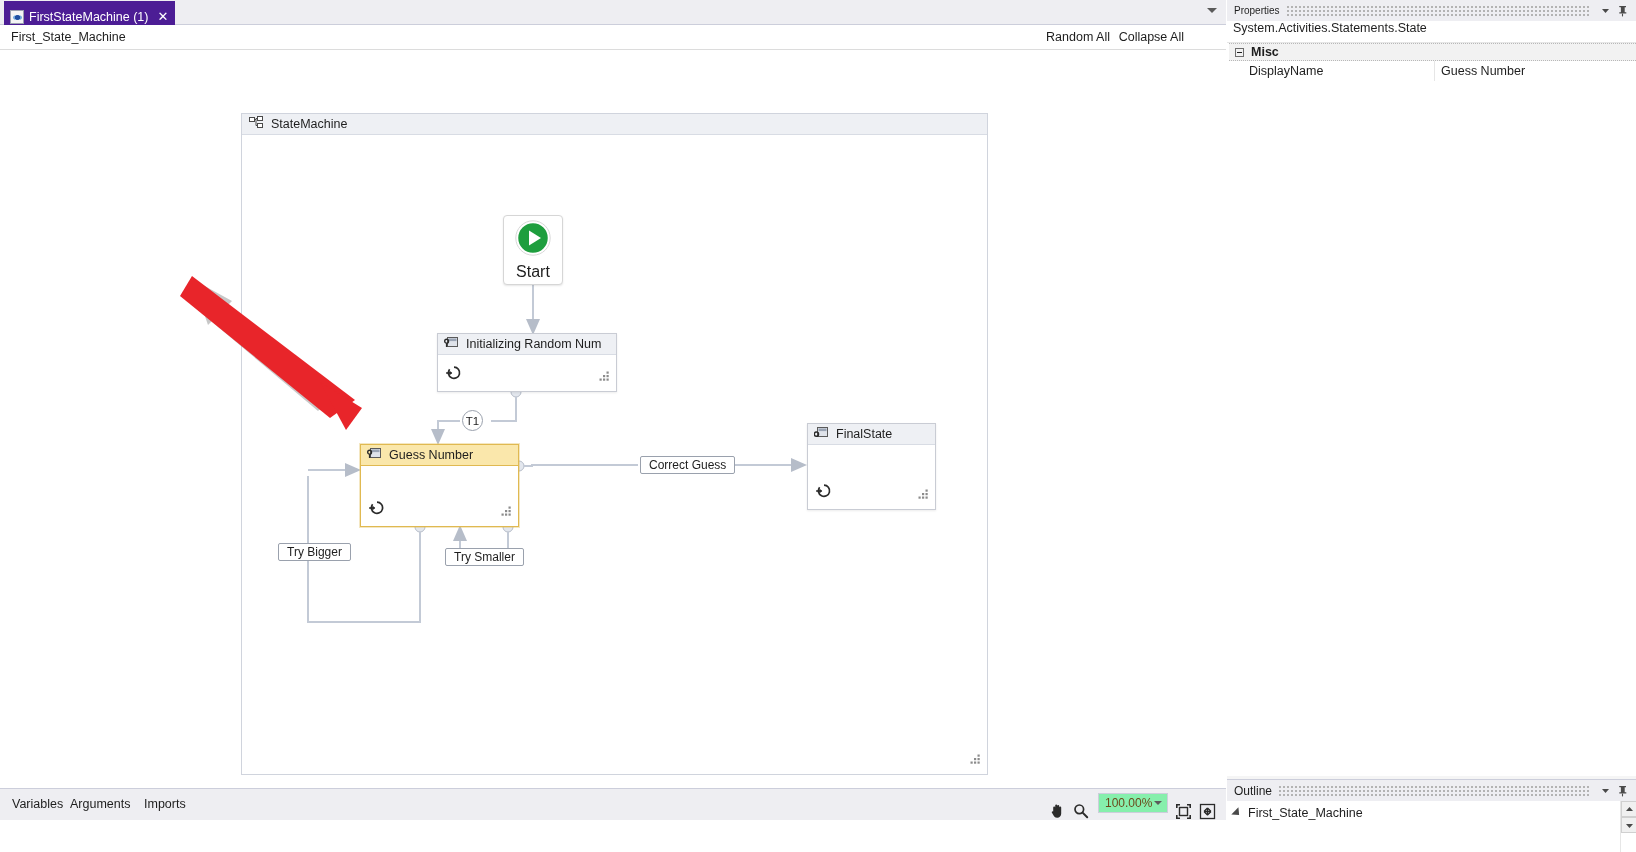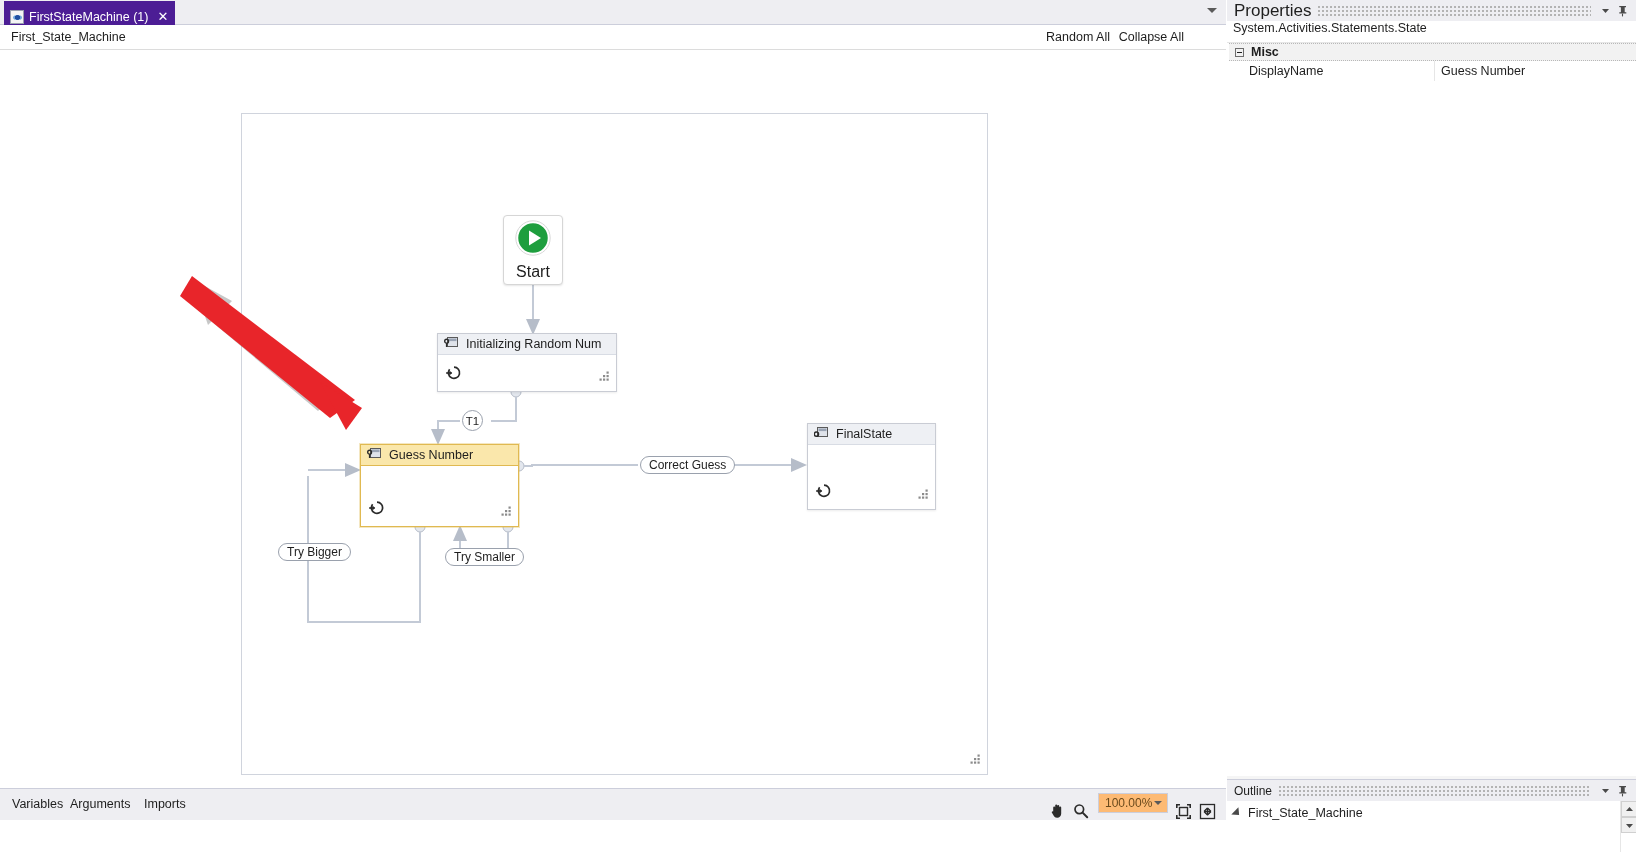--- a/index.html
+++ b/index.html
@@ -177,21 +177,21 @@
   #guess-node .state-body { height: 60px; }
 
   #final-node { left: 565px; top: 288px; width: 129px; height: 87px; }
   #final-node .state-body { height: 64px; }
 
   
   .pill {
     position: absolute;
     background: #ffffff;
     border: 1px solid #9aa1ad;
-    border-radius: 9px;
+    border-radius: 2px;
     height: 18px;
     padding: 0 8px;
     display: flex; align-items: center;
     font-size: 12px;
     color: #1e1e1e;
     white-space: nowrap;
     cursor: pointer;
   }
   .pill-round {
     position: absolute;
@@ -223,21 +223,21 @@
     position: absolute; right: 7px; top: 4px;
     display: flex; align-items: center; gap: 0;
   }
   .zoom-btn {
     width: 24px; height: 23px;
     display: flex; align-items: center; justify-content: center;
     cursor: pointer;
   }
   #zoom-combo {
     width: 70px; height: 20px;
-    background: #fdba74;
+    background: #86efac;
     border: 1px solid #cccedb;
     display: flex; align-items: center;
     margin: 0 3px 16px 5px;
     cursor: pointer;
   }
   #zoom-value { font-size: 12px; margin-left: 6px; color: #6b4a1c; }
   #zoom-chevron {
     margin-left: auto; margin-right: 5px;
     width: 0; height: 0;
     border-left: 4px solid transparent;
@@ -263,21 +263,21 @@
     position: absolute; left: 0; top: 0;
     width: 409px; height: 776px;
     background: #ffffff;
   }
   #properties-header {
     position: absolute; left: 0; top: 0;
     width: 409px; height: 21px;
     background: #eeeef2;
     display: flex; align-items: center;
   }
-  #properties-title { font-size: 17px; margin-left: 7px; white-space: nowrap; }
+  #properties-title { font-size: 10px; margin-left: 7px; white-space: nowrap; }
   #properties-dots {
     flex: 1; height: 11px;
     margin: 0 6px;
     background-image: radial-gradient(circle, #b3b3b3 1px, transparent 1px);
     background-size: 4px 4px;
     background-position: 0 4px;
   }
   .hdr-btn {
     width: 17px; height: 17px;
     display: flex; align-items: center; justify-content: center;
@@ -414,20 +414,31 @@
 
     <div id="breadcrumb-bar">
       <div id="breadcrumb">First_State_Machine</div>
       <div class="expand-link" id="expand-all">Random All</div>
       <div class="expand-link" id="collapse-all">Collapse All</div>
     </div>
 
     <div id="canvas-area">
 
       <div id="statemachine-box">
+        <div id="sm-header">
+          <span>
+            <svg width="14" height="14" viewBox="0 0 14 14">
+              <rect x="0.5" y="1.5" width="5" height="4" fill="#fff" stroke="#4a4a4a"></rect>
+              <rect x="8.5" y="0.5" width="5" height="4" fill="#fff" stroke="#4a4a4a"></rect>
+              <rect x="8.5" y="7.5" width="5" height="4" fill="#fff" stroke="#4a4a4a"></rect>
+              <path d="M5.5 3.5 H7 V2.5 H8.5 M7 3.5 V9.5 H8.5" stroke="#4a4a4a" fill="none"></path>
+            </svg>
+          </span>
+          <span id="sm-header-label">StateMachine</span>
+        </div>
 
         <div id="sm-body">
 
           <svg id="connectors">
             <defs>
               <marker id="arr" markerWidth="9" markerHeight="9" refX="4" refY="4.5" orient="auto">
                 <path d="M0,1 L8,4.5 L0,8 z" fill="#b6bdc9"></path>
               </marker>
             </defs>
 

